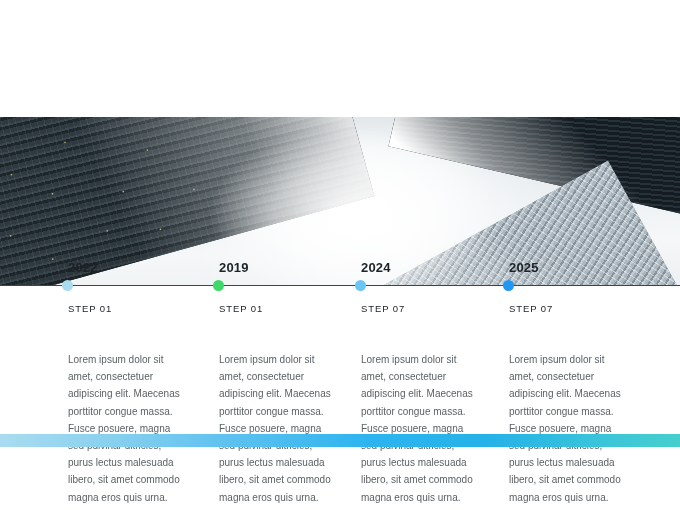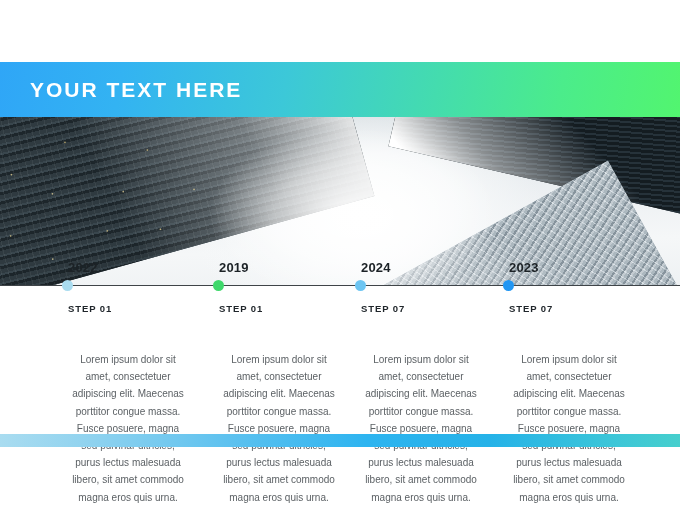--- a/index.html
+++ b/index.html
@@ -200,21 +200,20 @@
     width: 680px;
     height: 1px;
     background: #3f4448;
   }
   .steps {
     position: absolute;
     left: 0;
     top: 0;
     width: 680px;
     height: 510px;
-    text-align: center;
   }
   .step {
     position: absolute;
     width: 145px;
   }
   .step-year {
     position: absolute;
     top: -25px;
     left: 6px;
     font-size: 13px;
@@ -228,21 +227,21 @@
     left: 0;
     width: 11px;
     height: 11px;
     border-radius: 50%;
   }
   .step-title {
     position: absolute;
     top: 18px;
     left: 6px;
     font-size: 9.5px;
-    font-weight: bold;
+    font-weight: normal;
     color: #20262b;
     letter-spacing: 0.9px;
   }
   .step-body {
     position: absolute;
     top: 38px;
     left: 6px;
     width: 120px;
     font-size: 10px;
     line-height: 1.72;
@@ -265,23 +264,20 @@
         #25b2e8 72%,
         #3cc6d8 90%,
         #46cfcd 100%);
   }
 </style>
 </head>
 <body>
 
 <div class="slide">
 
-  <div class="header-bar">
-    <div class="header-title">YOUR TEXT HERE</div>
-  </div>
 
   <div class="photo">
     <div class="sky"></div>
     <div class="tower-left"></div>
     <div class="lights-left"></div>
     <div class="tower-right-dark"></div>
     <div class="tower-right-glass"></div>
     <div class="haze"></div>
   </div>
 
@@ -304,21 +300,21 @@
     </div>
 
     <div class="step" style="left:355px; top:285px;">
       <div class="step-year">2024</div>
       <div class="step-dot" style="background:#6dc5f2;"></div>
       <div class="step-title">STEP 07</div>
       <div class="step-body">Lorem ipsum dolor sit amet, consectetuer adipiscing elit. Maecenas porttitor congue massa. Fusce posuere, magna sed pulvinar ultricies, purus lectus malesuada libero, sit amet commodo magna eros quis urna.</div>
     </div>
 
     <div class="step" style="left:503px; top:285px;">
-      <div class="step-year">2023</div>
+      <div class="step-year">2025</div>
       <div class="step-dot" style="background:#2196f3;"></div>
       <div class="step-title">STEP 07</div>
       <div class="step-body">Lorem ipsum dolor sit amet, consectetuer adipiscing elit. Maecenas porttitor congue massa. Fusce posuere, magna sed pulvinar ultricies, purus lectus malesuada libero, sit amet commodo magna eros quis urna.</div>
     </div>
 
   </div>
 
   <div class="footer-bar"></div>
 
 </div>

